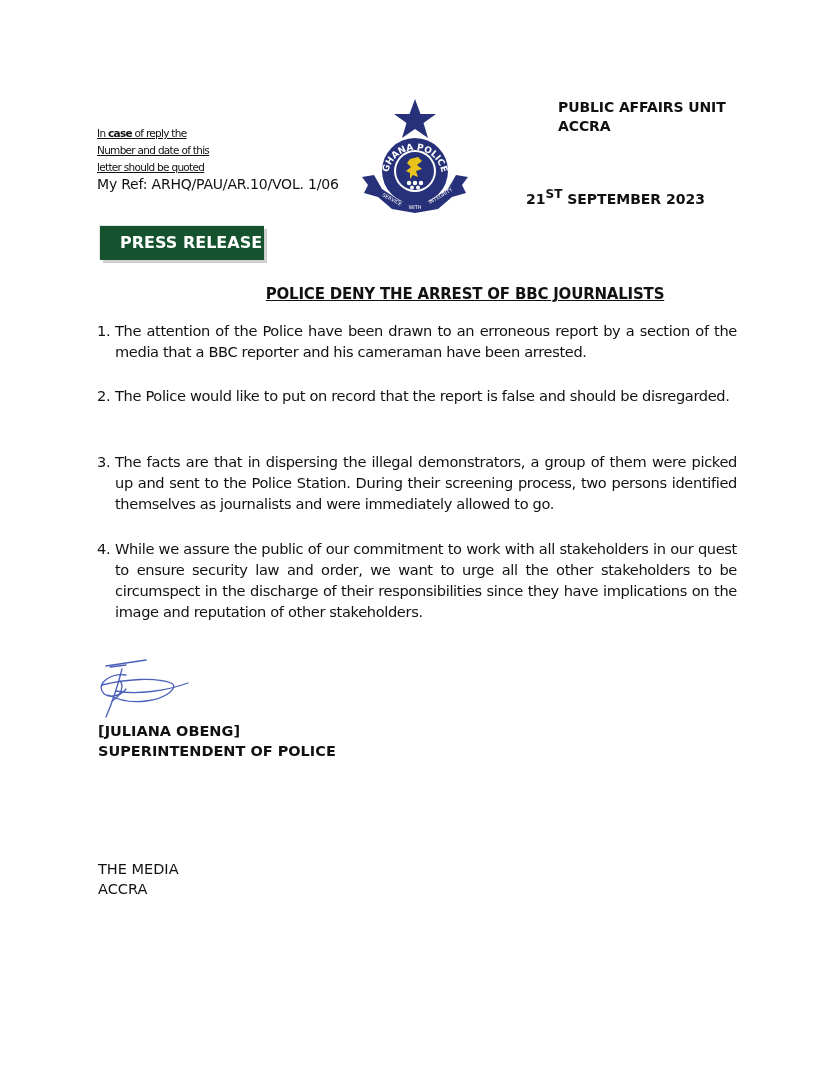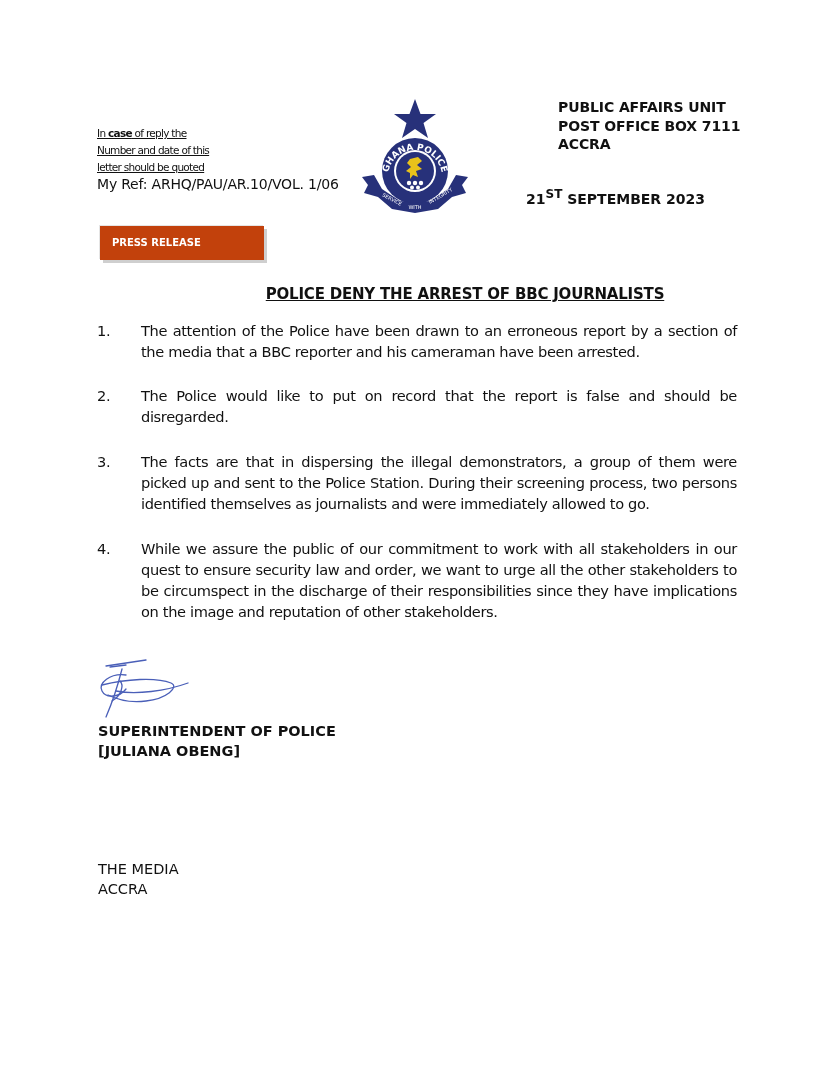--- a/index.html
+++ b/index.html
@@ -19,37 +19,37 @@
     .crest { left: 360px; top: 97px; width: 110px; height: 120px; }
 
     
     .addr { left: 526px; top: 98px; font-weight: bold; font-size: 14px; line-height: 18.5px; letter-spacing: -0.1px; }
     .addr div { white-space: nowrap; margin-left: 32px; }
     .date { left: 526px; top: 187px; font-weight: bold; font-size: 14px; white-space: nowrap; }
     .date sup { font-size: 12px; vertical-align: 6px; }
 
     
     .press {
-      left: 100px; top: 226px; width: 164px; height: 34px; background: #c2410c;
-      color: #fff; font-weight: bold; font-size: 10px; line-height: 34px;
-      padding-left: 12px; box-sizing: border-box;
+      left: 100px; top: 226px; width: 164px; height: 34px; background: #14532d;
+      color: #fff; font-weight: bold; font-size: 16px; line-height: 34px;
+      padding-left: 20px; box-sizing: border-box;
       box-shadow: 3px 3px 0 #cfcfcf, -1px -1px 0 #e5e5e5;
       letter-spacing: 0px;
     }
 
     
     .headline {
       left: 0; width: 834px; top: 285px; text-align: center;
       font-weight: bold; font-size: 15px; text-decoration: underline; letter-spacing: -0.2px; margin-left: 48px;
     }
 
     
     .para { left: 97px; width: 640px; font-size: 14.6px; line-height: 21px; letter-spacing: -0.35px; }
     .para .num { position: absolute; left: 0; top: 0; }
-    .para .txt { margin-left: 44px; text-align: justify; }
+    .para .txt { margin-left: 18px; text-align: justify; }
     .p1 { top: 320px; }
     .p2 { top: 385px; }
     .p3 { top: 451px; }
     .p4 { top: 538px; }
 
     
     .sig { left: 96px; top: 655px; width: 95px; height: 68px; }
     .signer { left: 98px; top: 721px; font-weight: bold; font-size: 14.5px; line-height: 20px; }
     .signer div { white-space: nowrap; }
 
@@ -92,21 +92,20 @@
 
     <path d="M2,80 L14,78 L22,92 L40,104 L55,106 L70,104 L88,92 L96,78 L108,80 L102,88 L106,96 L92,100 L78,112 L55,116 L32,112 L18,100 L4,96 L8,88 Z" fill="#27317a"></path>
     <text x="22" y="99" font-family="DejaVu Sans, sans-serif" font-size="5" fill="#ffffff" transform="rotate(28 22 99)">SERVICE</text>
     <text x="55" y="112" font-family="DejaVu Sans, sans-serif" font-size="5" fill="#ffffff" text-anchor="middle">WITH</text>
     <text x="70" y="107" font-family="DejaVu Sans, sans-serif" font-size="5" fill="#ffffff" transform="rotate(-30 70 107)">INTEGRITY</text>
   </svg>
 </div>
 
 <div class="abs addr">
   <div>PUBLIC AFFAIRS UNIT</div>
-  <div>POST OFFICE BOX 7111</div>
   <div>ACCRA</div>
 </div>
 <div class="abs date"><span>21</span><sup>ST</sup><span> SEPTEMBER 2023</span></div>
 
 <div class="abs press">PRESS RELEASE</div>
 
 <div class="abs headline">POLICE DENY THE ARREST OF BBC JOURNALISTS</div>
 
 <div class="abs para p1">
   <span class="num">1.</span>
@@ -130,20 +129,20 @@
     <path d="M10,11 L50,5"></path>
     <path d="M14,12 L30,10"></path>
     <path d="M26,14 C22,30 16,48 10,62"></path>
     <path d="M30,20 C14,18 2,28 6,36 C10,44 24,42 30,34"></path>
     <path d="M6,30 C30,24 60,22 75,28 C84,32 70,44 50,46 C34,48 20,44 12,40"></path>
     <path d="M20,36 C40,40 70,36 92,28"></path>
     <path d="M16,46 C26,40 28,30 24,26"></path>
   </svg>
 </div>
 <div class="abs signer">
+  <div>[JULIANA OBENG]</div>
   <div>SUPERINTENDENT OF POLICE</div>
-  <div>[JULIANA OBENG]</div>
 </div>
 
 <div class="abs recipient">
   <div>THE MEDIA</div>
   <div>ACCRA</div>
 </div>
 
 </body></html>

